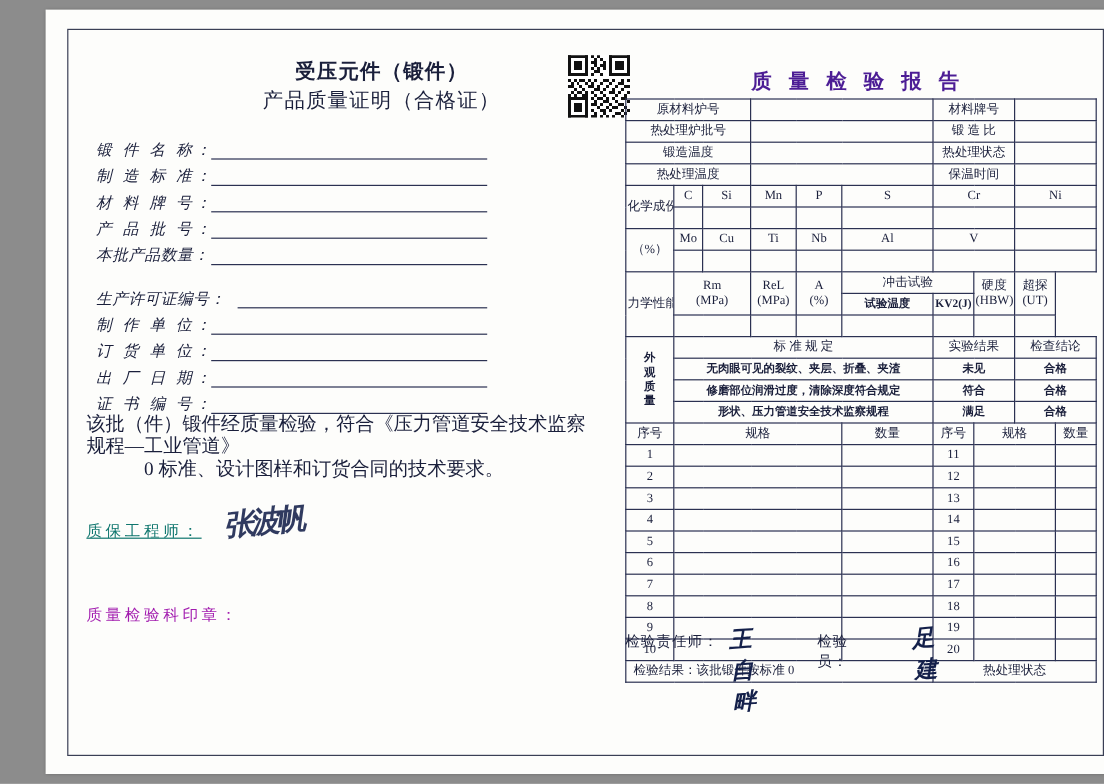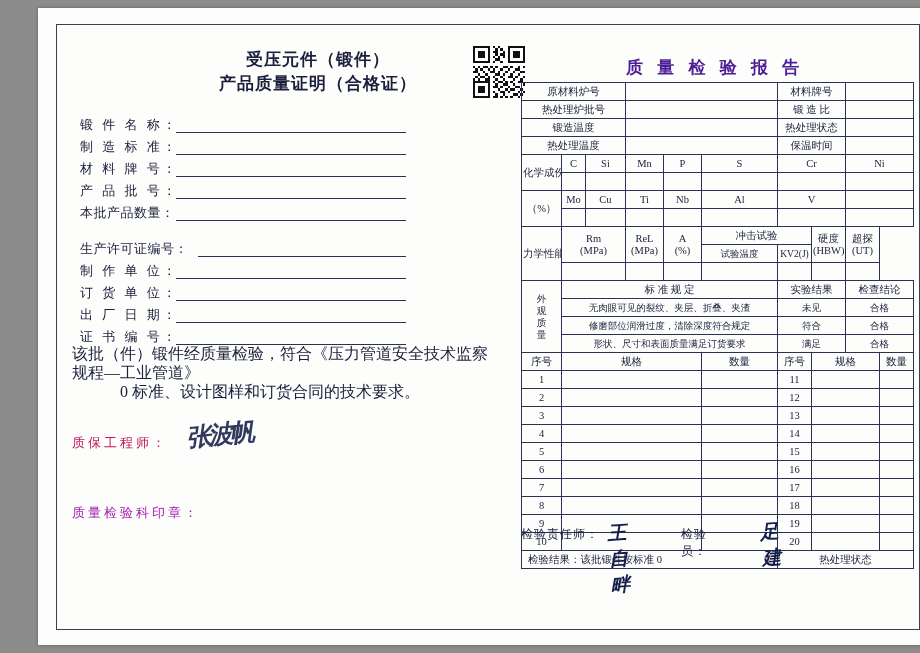--- a/index.html
+++ b/index.html
@@ -48,40 +48,41 @@
     color: #1a1f3b;
   }
   .title-l1 {
     font-size: 17px;
     font-weight: bold;
     letter-spacing: 1px;
     line-height: 24px;
   }
   .title-l2 {
     font-size: 17px;
-    font-weight: bold;
+    font-weight: normal;
     letter-spacing: 1px;
     line-height: 24px;
   }
   .qr {
     position: absolute;
     left: 415px;
     top: 20px;
     width: 52px;
     height: 52px;
   }
   .qr canvas, .qr .qrbox {
     width: 52px;
     height: 52px;
   }
   .field-list {
     position: absolute;
     left: 8px;
     top: 88px;
     width: 430px;
+    font-style: italic;
   }
   .field-row {
     position: relative;
     height: 22px;
   }
   .field-label {
     position: absolute;
     left: 14px;
     top: 2px;
     font-size: 13px;
@@ -116,22 +117,23 @@
   }
   .para .l2 {
     display: block;
     padding-left: 48px;
   }
   .sign-row {
     position: absolute;
     left: 14px;
     top: 408px;
     font-size: 13px;
-    color: #be185d;
+    color: #0f766e;
     letter-spacing: 3px;
+    text-decoration: underline;
   }
   .stamp-row {
     position: absolute;
     left: 14px;
     top: 478px;
     font-size: 13px;
     color: #a21caf;
     letter-spacing: 3px;
   }
   .handwrite-qa {
@@ -179,21 +181,21 @@
     color: #1a1f3b;
     text-align: center;
     vertical-align: middle;
     padding: 0 1px;
     line-height: 12px;
     overflow: hidden;
     white-space: nowrap;
   }
   table.grid td.lbl { font-size: 10.5px; }
   table.grid td.blank { }
-  table.grid td.small { font-size: 9.5px; }
+  table.grid td.small { font-size: 9.5px; font-weight: bold; }
   .two-line { line-height: 11px; font-size: 9.5px; }
   .inspector-line {
     position: absolute;
     left: 5px;
     font-size: 12px;
     color: #1a1f3b;
     letter-spacing: 1px;
   }
   .insp-a { left: 5px; }
   .handwrite-1 {
@@ -531,21 +533,21 @@
           <td colspan="6" class="small">无肉眼可见的裂纹、夹层、折叠、夹渣</td>
           <td colspan="2" class="small">未见</td>
           <td colspan="2" class="small">合格</td>
         </tr>
         <tr>
           <td colspan="6" class="small">修磨部位润滑过度，清除深度符合规定</td>
           <td colspan="2" class="small">符合</td>
           <td colspan="2" class="small">合格</td>
         </tr>
         <tr>
-          <td colspan="6" class="small">形状、尺寸和表面质量满足订货要求</td>
+          <td colspan="6" class="small">形状、压力管道安全技术监察规程</td>
           <td colspan="2" class="small">满足</td>
           <td colspan="2" class="small">合格</td>
         </tr>
 
         <tr>
           <td>序号</td>
           <td colspan="4">规格</td>
           <td colspan="2">数量</td>
           <td>序号</td>
           <td colspan="2">规格</td>

